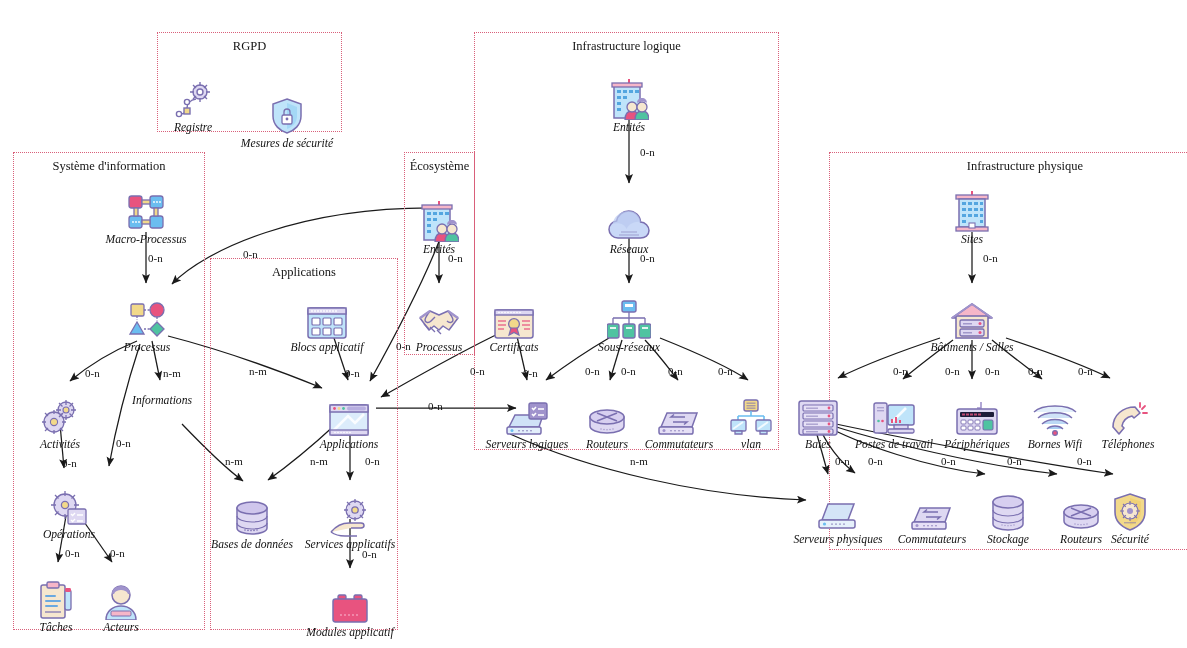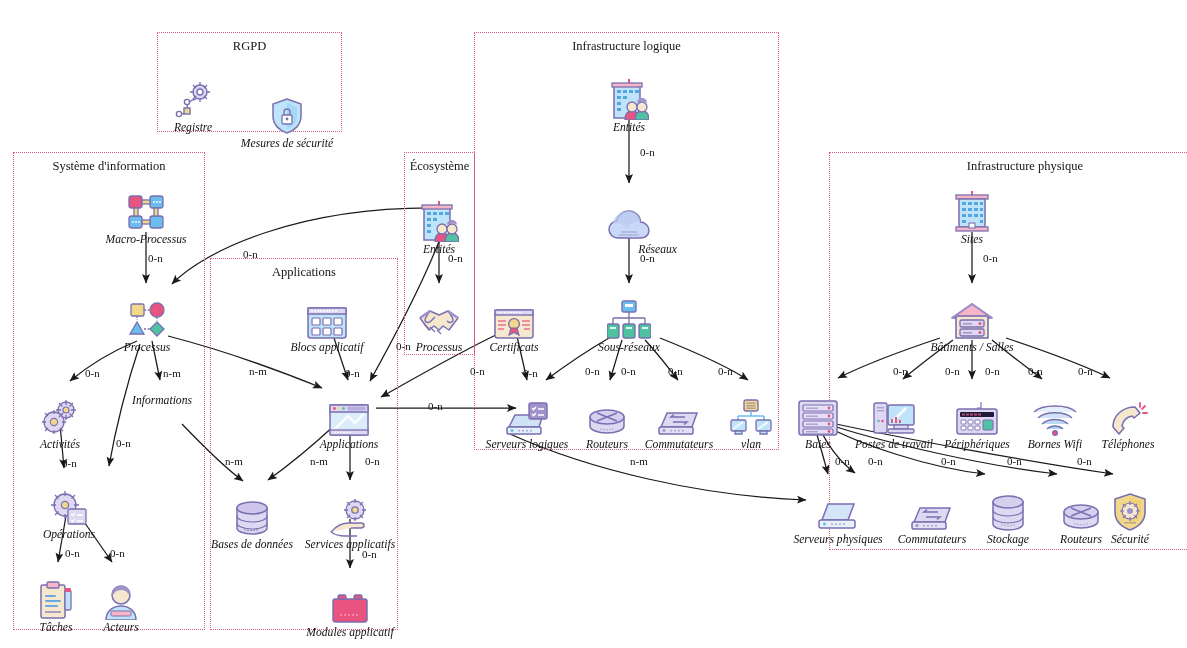--- a/index.html
+++ b/index.html
@@ -397,21 +397,21 @@
             </g>
             <path d="M16 42c0-6 3-9 7-9s7 3 7 9z" fill="#e8537f" stroke="#7a6fb0" stroke-width="1.3"></path>
             <circle cx="23" cy="29" r="5" fill="#f6e7cf" stroke="#7a6fb0" stroke-width="1.3"></circle>
             <path d="M26 42c0-6 3-9 7-9s7 3 7 9z" fill="#4fc3a1" stroke="#7a6fb0" stroke-width="1.3"></path>
             <circle cx="33" cy="29" r="5" fill="#f6e7cf" stroke="#7a6fb0" stroke-width="1.3"></circle>
             <path d="M28 25c0-3 2-5 5-5s5 2 5 5c-2-2-8-2-10 0z" fill="#a093cc"></path>
           </svg>
         </div>
         <div class="lb">Entités</div>
       </div>
-      <div class="node" style="left: 629px; top: 198px; text-align: right;">
+      <div class="node" style="left: 629px; top: 198px;">
         <div class="ic">
           <svg class="gl" width="44" height="34" viewBox="0 0 44 34">
             <path d="M11 30c-5 0-9-4-9-8.6 0-4.3 3.3-7.8 7.6-8.4C10.6 7.4 15.6 3 21.6 3c6.3 0 11.5 4.8 12 11 4.6.3 8.4 4.2 8.4 8.6 0 4.7-3.9 7.4-8.6 7.4z" fill="#c9d8f7" stroke="#7a6fb0" stroke-width="1.5"></path>
             <path d="M21.6 3c6.3 0 11.5 4.8 12 11-6-1-12 2-14 7-2-5-8-7-14-5C6.6 9 13 3 21.6 3z" fill="#b9c9f0" opacity=".7"></path>
             <g stroke="#7a6fb0" stroke-width="1" opacity=".55">
               <path d="M12 27h20M14 24h16"></path>
             </g>
           </svg>
         </div>
         <div class="lb">Réseaux</div>

